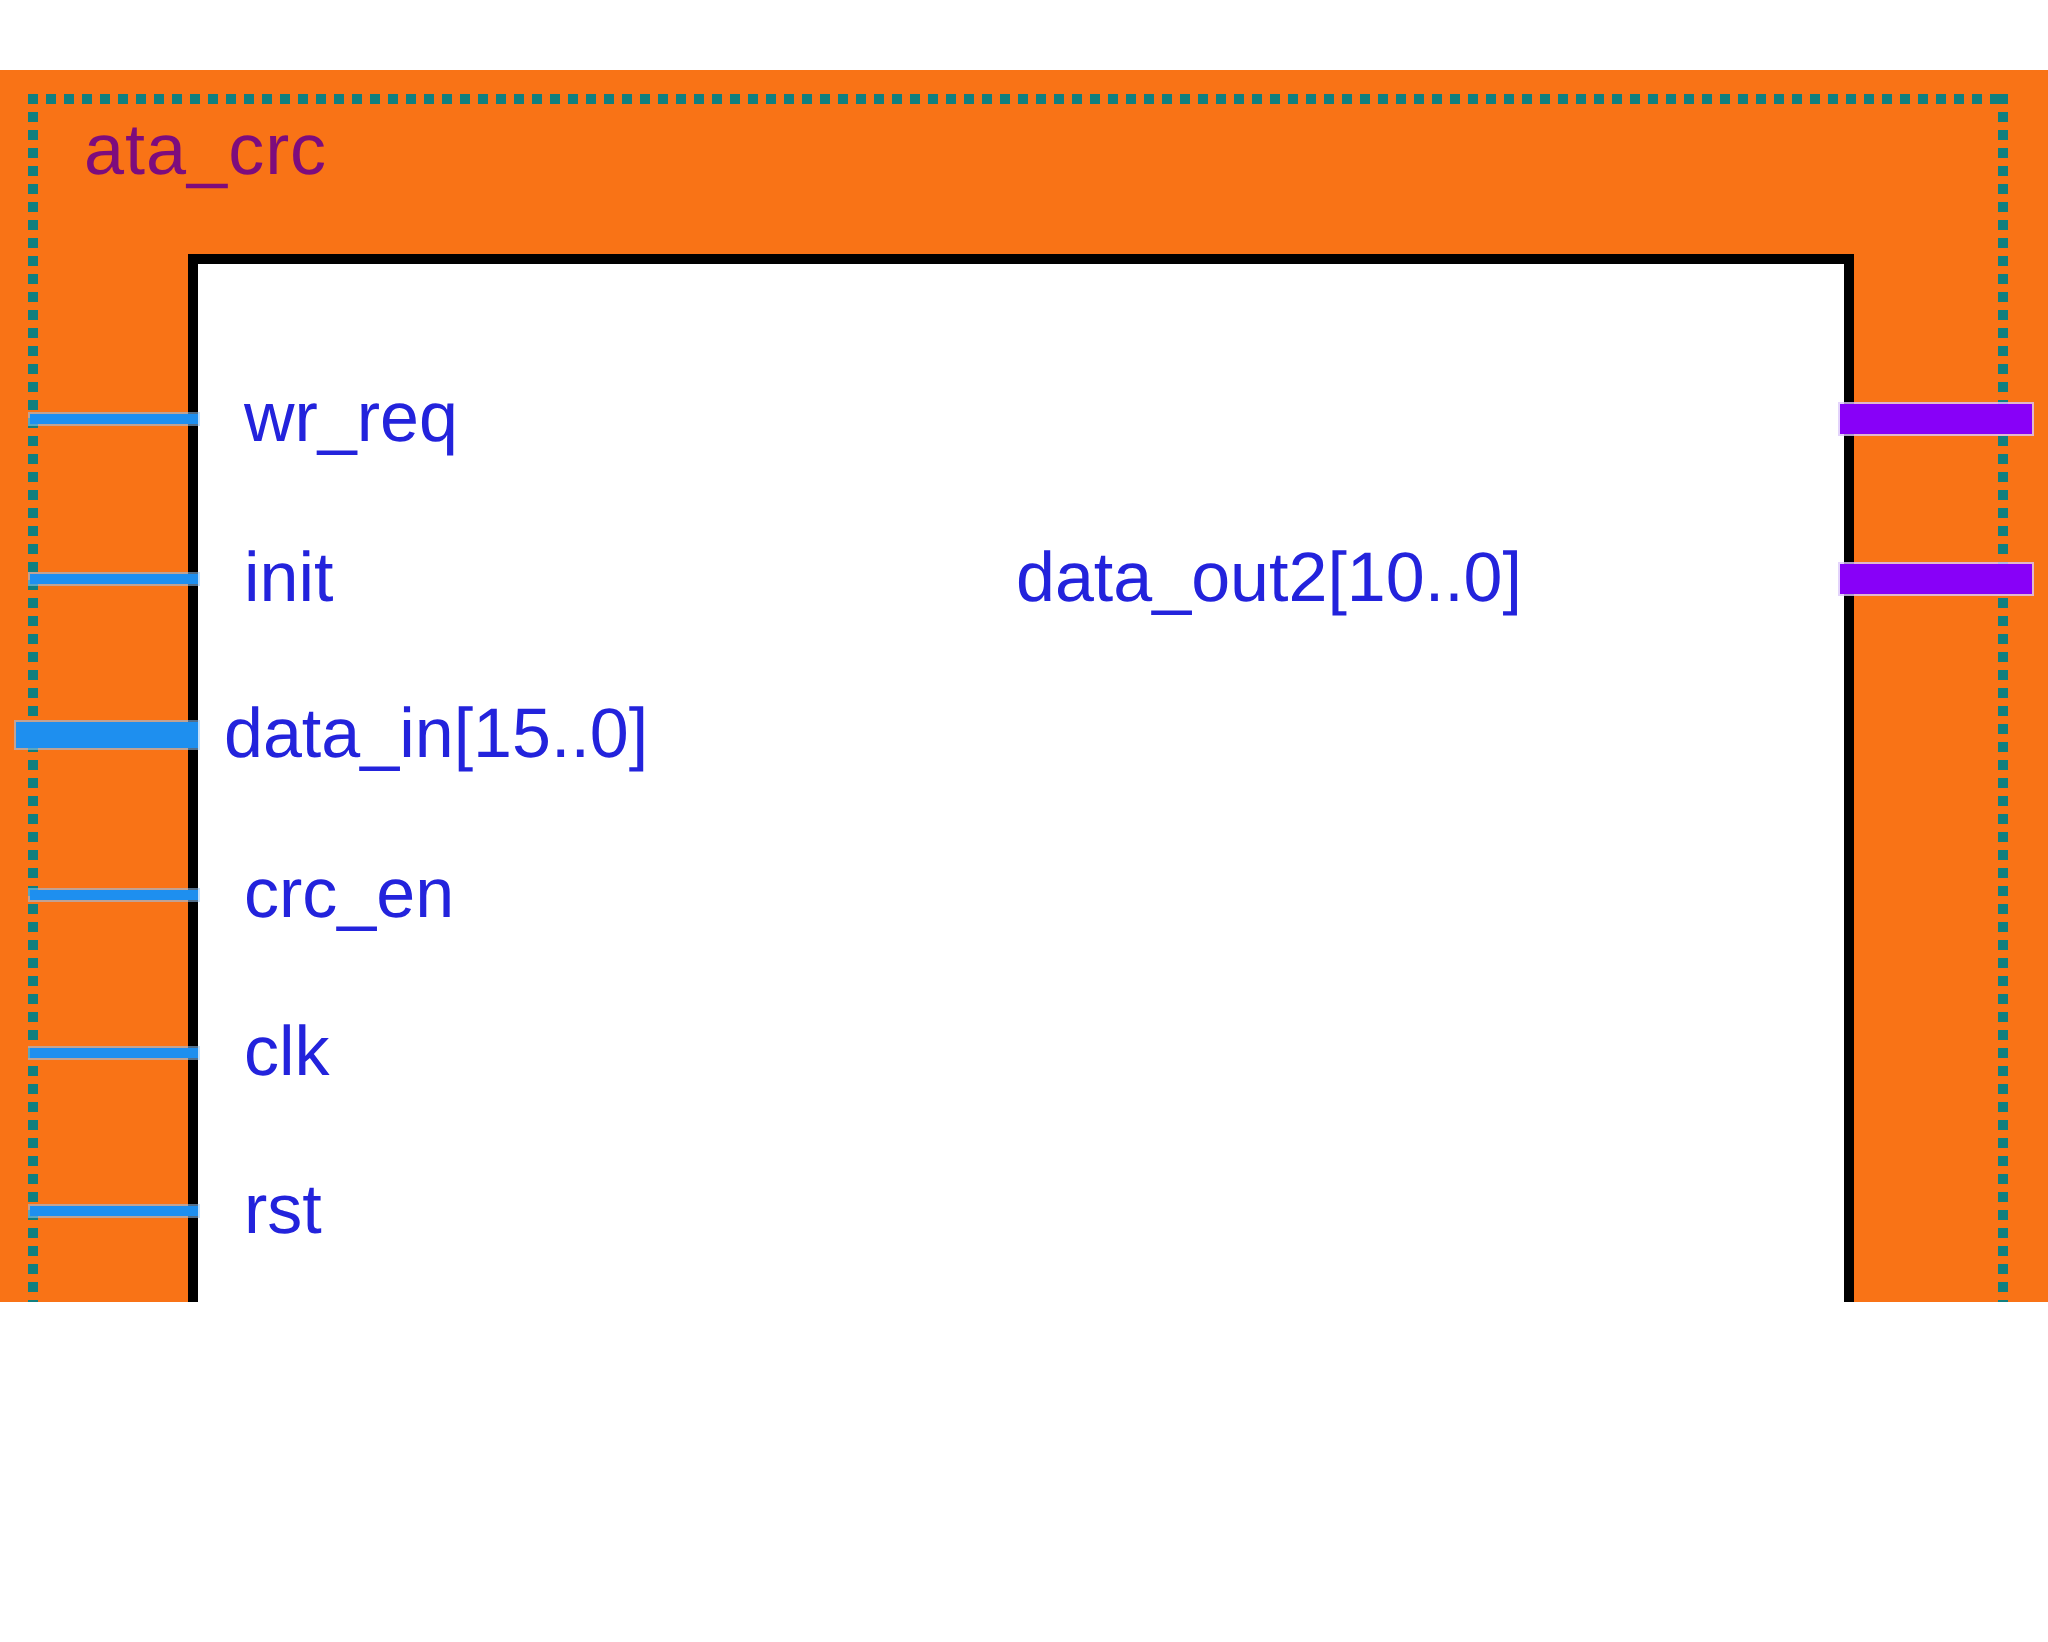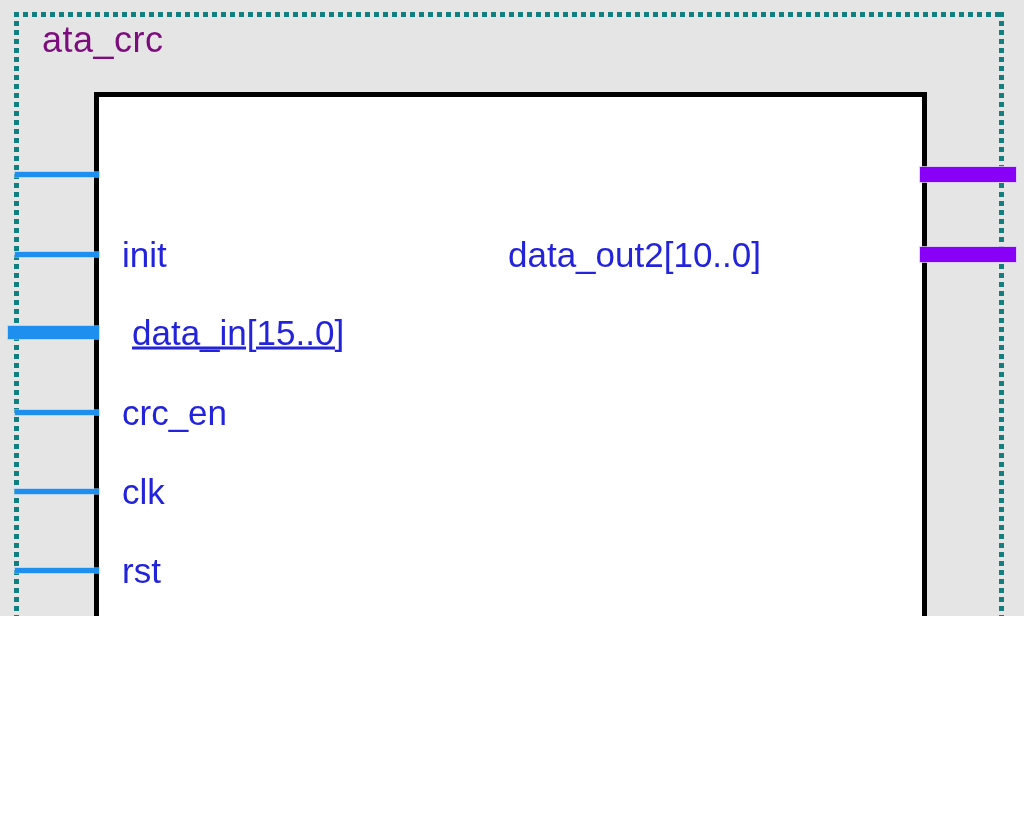--- a/index.html
+++ b/index.html
@@ -4,23 +4,24 @@
 <style>
   html, body {
     margin: 0;
     padding: 0;
     background: #ffffff;
   }
   .canvas {
     position: relative;
     width: 1024px;
     height: 616px;
-    background: #e5e5e5;
+    background: #f97316;
     overflow: hidden;
     font-family: "Liberation Sans", sans-serif;
+    margin-top: 35px;
   }
 
   
   .sel-edge { position: absolute; }
   .sel-h {
     height: 5px;
     background: repeating-linear-gradient(90deg,
       var(--selection-border) 0 5px, transparent 5px 9px);
   }
   .sel-v {
@@ -89,22 +90,23 @@
 
   <div class="symbol-box" style="left:94px; top:92px; width:833px; height:635px;"></div>
 
   <div class="wire-thin" style="left:15px; top:171.5px; width:84px;"></div>
   <div class="wire-thin" style="left:15px; top:251.5px; width:84px;"></div>
   <div class="bus-in" style="left:8px;  top:325.5px; width:91px;"></div>
   <div class="wire-thin" style="left:15px; top:409.5px; width:84px;"></div>
   <div class="wire-thin" style="left:15px; top:488.5px; width:84px;"></div>
   <div class="wire-thin" style="left:15px; top:567.5px; width:84px;"></div>
 
+  <div class="port-label" style="left:122px; top:174px;">wr_req</div>
   <div class="port-label" style="left:122px; top:254px;">init</div>
-  <div class="port-label" style="left:132px; top:332px;text-decoration:underline;">data_in[15..0]</div>
+  <div class="port-label" style="left:112px; top:332px;">data_in[15..0]</div>
   <div class="port-label" style="left:122px; top:412px;">crc_en</div>
   <div class="port-label" style="left:122px; top:491px;text-align:right;">clk</div>
   <div class="port-label" style="left:122px; top:570px;">rst</div>
 
   <div class="port-label" style="left:508px; top:254px;">data_out2[10..0]</div>
 
   <div class="bus-out" style="left:920px; top:166.5px; width:96px;"></div>
   <div class="bus-out" style="left:920px; top:246.5px; width:96px;"></div>
 
 

